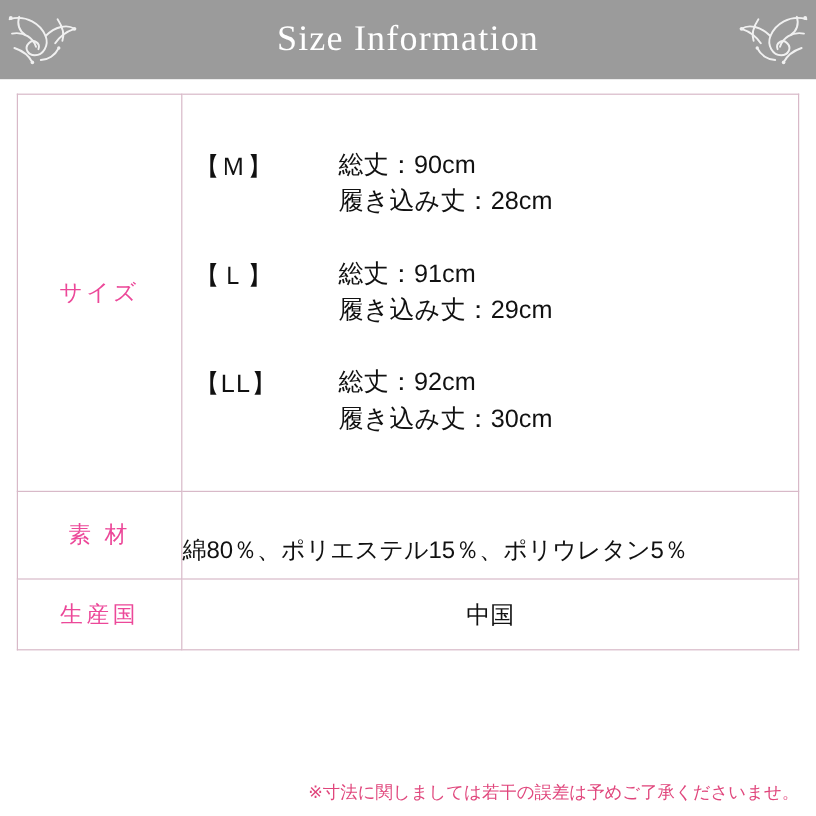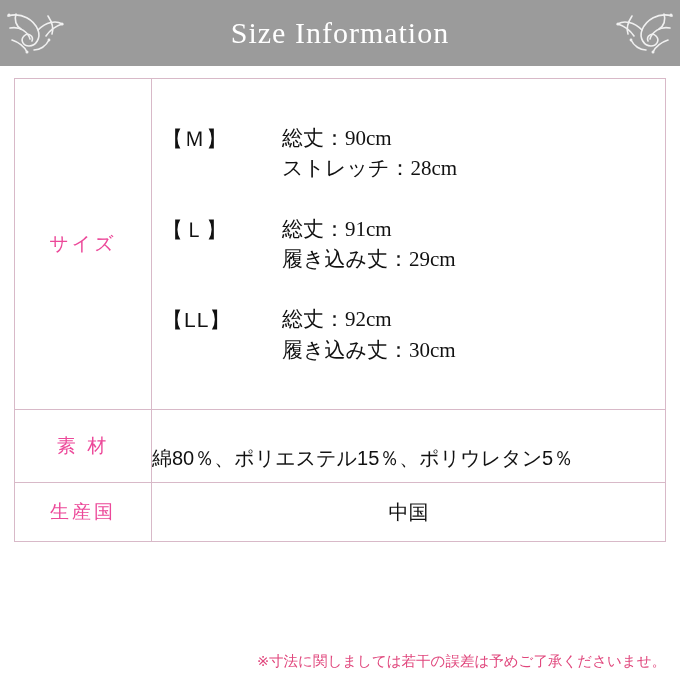--- a/index.html
+++ b/index.html
@@ -99,21 +99,21 @@
     font-size: 21px;
     letter-spacing: 1px;
     padding-top: 2px;
     font-family: "Liberation Sans", "DejaVu Sans", sans-serif;
   }
   .size-lines {
     font-size: 21px;
     line-height: 1.45;
     font-family: "Liberation Sans", "DejaVu Sans", sans-serif;
   }
-  .size-line { white-space: nowrap; font-family: Liberation Serif, serif; }
+  .size-line { white-space: nowrap; }
 
   .material-text {
     font-size: 20px;
     white-space: nowrap;
     font-family: "Liberation Sans", "DejaVu Sans", sans-serif;
     margin-top: 24px;
   }
   .spec-lines {
     font-size: 20px;
     line-height: 1.5;
@@ -187,21 +187,21 @@
       <tbody>
         <tr class="row-size">
           <td class="label">サイズ</td>
           <td class="value">
             <div class="size-block">
 
               <div class="size-group">
                 <div class="size-name">【Ｍ】</div>
                 <div class="size-lines">
                   <div class="size-line">総丈：90cm</div>
-                  <div class="size-line">ストレッチ：28cm</div>
+                  <div class="size-line">履き込み丈：28cm</div>
                 </div>
               </div>
 
               <div class="size-group">
                 <div class="size-name">【Ｌ】</div>
                 <div class="size-lines">
                   <div class="size-line">総丈：91cm</div>
                   <div class="size-line">履き込み丈：29cm</div>
                 </div>
               </div>

